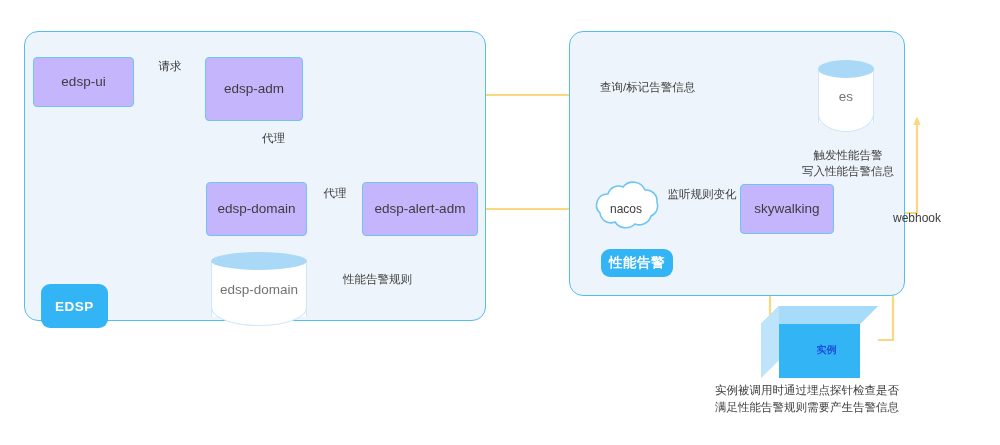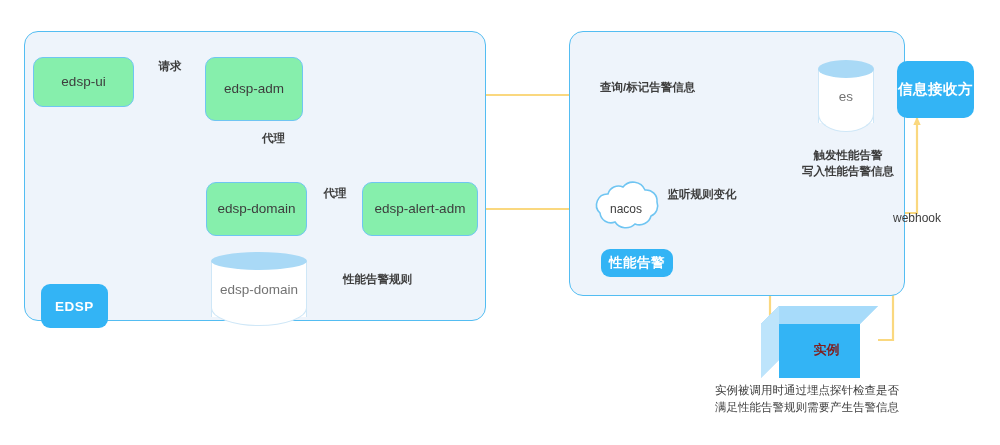--- a/index.html
+++ b/index.html
@@ -31,23 +31,23 @@
     position: absolute;
     background: #eef4fb;
     border: 1.4px solid #53bdf2;
     border-radius: 14px;
     box-sizing: border-box;
   }
 
   
   .node {
     position: absolute;
-    background: #86efac;
+    background: #c4b5fd;
     border: 1.4px solid #6fc5f2;
-    border-radius: 10px;
+    border-radius: 4px;
     box-sizing: border-box;
     display: flex;
     align-items: center;
     justify-content: center;
     color: #3d3d3d;
     font-size: 13.5px;
     text-align: center;
     line-height: 1.2;
   }
 
@@ -125,31 +125,31 @@
   
   .cube {
     position: absolute;
   }
   .cube .label {
     position: absolute;
     left: 14px; right: 0; top: 16px; bottom: 0;
     display: flex;
     align-items: center;
     justify-content: center;
-    color: #7f1d1d;
-    font-size: 13px;
+    color: #1d4ed8;
+    font-size: 10px;
     font-weight: bold;
   }
 
   
   .elabel {
     position: absolute;
     color: #3d3d3d;
     font-size: 11.5px;
-    font-weight: bold;
+    font-weight: normal;
     line-height: 1.35;
     white-space: pre;
     text-align: center;
   }
   .elabel.reg { font-weight: normal; font-size: 12px; }
 
   
   .caption {
     position: absolute;
     color: #3d3d3d;
@@ -214,20 +214,23 @@
   </div>
 
   <div class="node" style="left:206px; top:182px; width:101px; height:54px;">
     <span>edsp-domain</span>
   </div>
 
   <div class="node" style="left:362px; top:182px; width:116px; height:54px;">
     <span>edsp-alert-adm</span>
   </div>
 
+  <div class="node" style="left:740px; top:184px; width:94px; height:50px;">
+    <span>skywalking</span>
+  </div>
 
   <div class="cloud" style="left:583px; top:177px; width:86px; height:64px;">
     <svg width="86" height="64" viewBox="0 0 86 64">
       <path d="M25,17 a11,11 0 0,1 15,-7 a13,13 0 0,1 22,3 a11,11 0 0,1 12,12
                a11,11 0 0,1 -6,14 a12,12 0 0,1 -16,8 a13,13 0 0,1 -20,-2
                a11,11 0 0,1 -15,-9 a11,11 0 0,1 8,-19 Z" fill="#ffffff" stroke="#6fc5f2" stroke-width="1.6"></path>
     </svg>
     <div class="label">nacos</div>
   </div>
 
@@ -238,23 +241,20 @@
     <div class="label">es</div>
   </div>
 
   <div class="cyl" style="left:211px; top:252px; width:96px; height:74px;">
     <div class="body"></div>
     <div class="bot"></div>
     <div class="top"></div>
     <div class="label">edsp-domain</div>
   </div>
 
-  <div class="chip big" style="left:897px; top:61px; width:77px; height:57px;">
-    <span>信息接收方</span>
-  </div>
 
   <div class="cube" style="left:761px; top:306px; width:117px; height:72px;">
     <svg width="117" height="72" viewBox="0 0 117 72">
       <polygon points="0,18 18,0 117,0 99,18" fill="#a7dbfa"></polygon>
       <polygon points="0,18 0,72 18,54 18,0" fill="#bde4fb"></polygon>
       <rect x="18" y="18" width="81" height="54" fill="#33b4f5"></rect>
       <polygon points="0,18 18,0 117,0 99,18" fill="#a7dbfa"></polygon>
       <polygon points="0,18 18,0 18,54 0,72" fill="#bde4fb"></polygon>
     </svg>
     <div class="label">实例</div>

